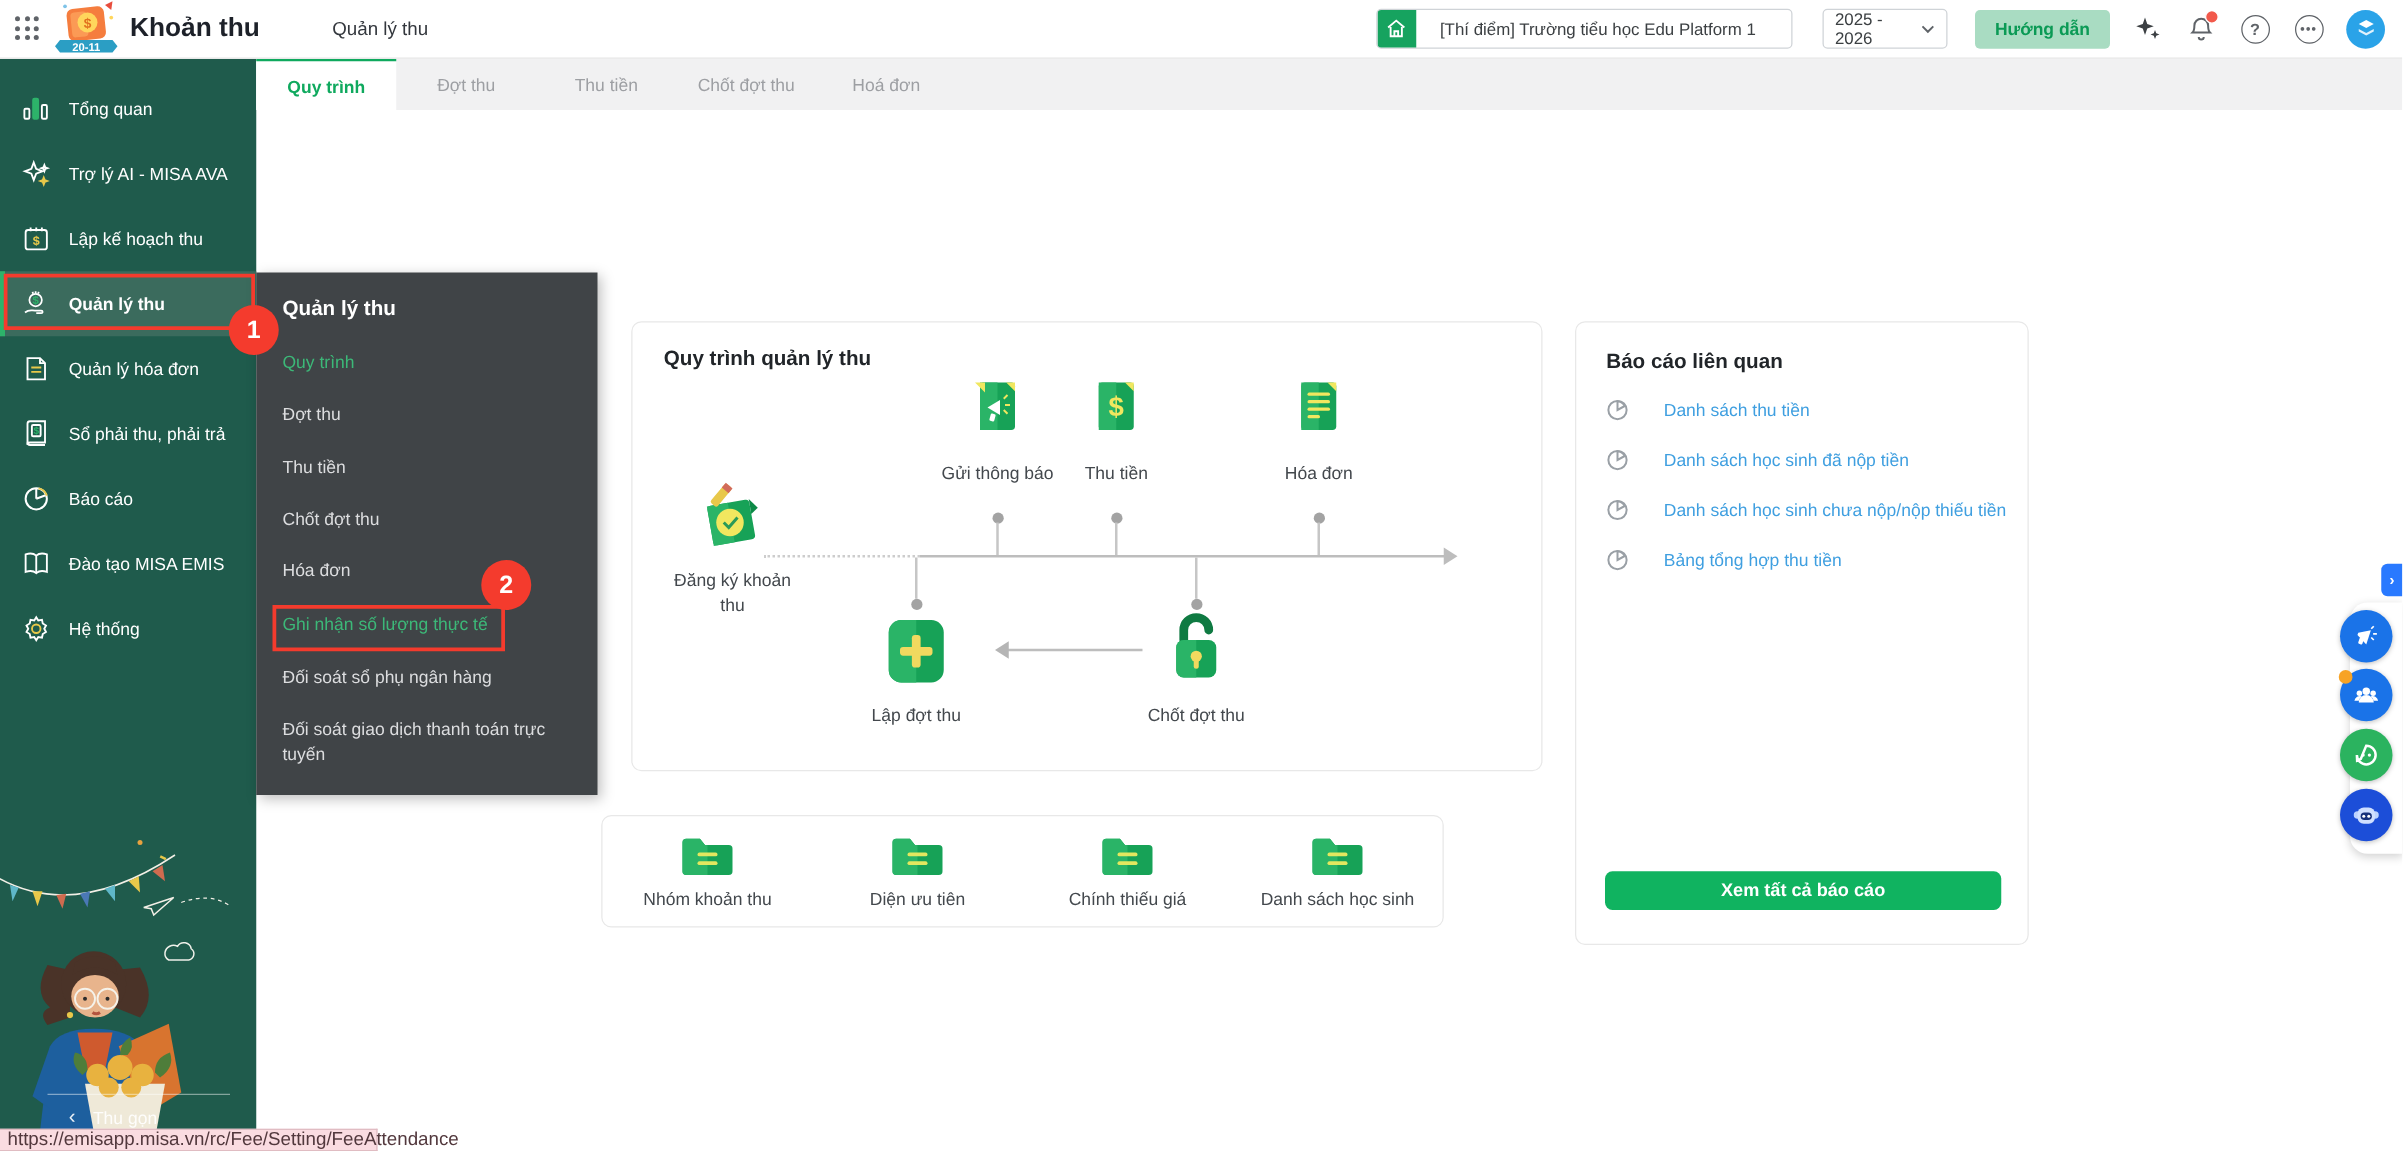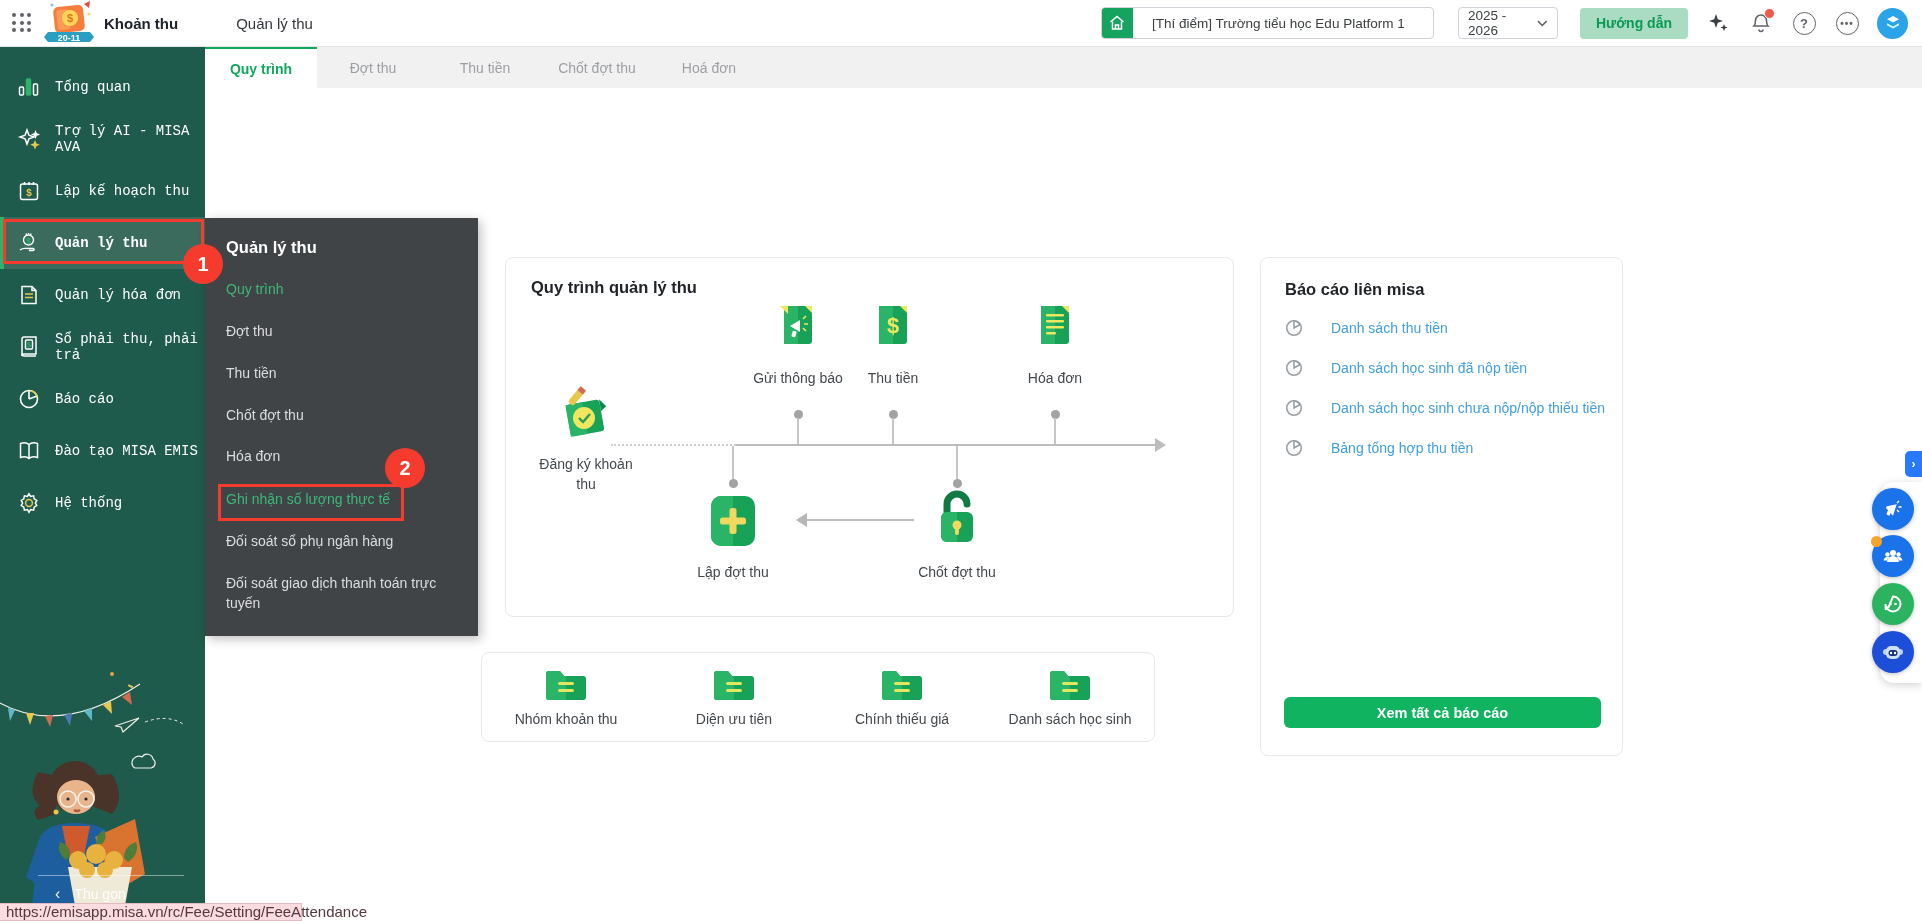--- a/index.html
+++ b/index.html
@@ -6,21 +6,21 @@
   body { font-family:"Liberation Sans", sans-serif; background:#fff; }
   .screen { position:relative; width:1922px; height:921px; overflow:hidden; background:#fff; }
 
   
   .hdr { position:absolute; left:0; top:0; width:1922px; height:47px; background:#fff;
          border-bottom:1px solid #e5e5e5; display:flex; align-items:center; z-index:20; }
   .apps-grid { width:20px; height:20px; margin-left:12px; display:grid;
                grid-template-columns:repeat(3,1fr); gap:3px; cursor:pointer; }
   .apps-grid i { width:4px; height:4px; border-radius:50%; background:#5f6368; }
   .logo { position:relative; width:58px; height:46px; margin-left:8px; flex:0 0 auto; }
-  .app-title { font-size:15px; font-weight:bold; color:#1d2129; margin-left:6px; }
+  .app-title { font-size:21px; font-weight:bold; color:#1d2129; margin-left:6px; }
   .hdr-nav { font-size:15px; color:#33373d; margin-left:58px; cursor:pointer; }
   .hdr-right { margin-left:auto; display:flex; align-items:center; margin-right:14px; }
   .school-box { display:flex; align-items:center; height:32px; border:1px solid #cfd3d7;
                 border-radius:4px; overflow:hidden; width:333px; background:#fff; cursor:pointer; }
   .house-btn { width:31px; height:32px; background:#16a35f; display:flex; align-items:center; justify-content:center; }
   .school-text { font-size:13.5px; color:#3c4043; padding:0 19px; white-space:nowrap; }
   .year-box { display:flex; align-items:center; justify-content:space-between; height:32px; width:100px;
               border:1px solid #cfd3d7; border-radius:4px; margin-left:24px; padding:0 9px;
               font-size:13.5px; color:#3c4043; cursor:pointer; }
   .guide-btn { height:31px; padding:0 16px; margin-left:22px; border:none; border-radius:4px;
@@ -39,21 +39,21 @@
   .tabbar { position:absolute; left:205px; top:47px; width:1717px; height:41px; background:#f1f1f2;
             display:flex; z-index:5; }
   .tab { width:112px; height:41px; display:flex; align-items:center; justify-content:center;
          font-size:14px; color:#9d9fa3; cursor:pointer; }
   .tab.active { background:#fff; color:#0fa95e; font-weight:bold; border-top:2px solid #0fa95e; }
 
   
   .sidebar { position:absolute; left:0; top:47px; width:205px; height:874px; background:#1f5b4c; z-index:4; }
   .side-list { position:absolute; left:0; top:14px; width:100%; }
   .side-item { height:52px; display:flex; align-items:center; padding-left:16px; cursor:pointer;
-               color:#fff; font-size:14px; position:relative;font-family:Liberation Mono, monospace; }
+               color:#fff; font-size:14px; position:relative; }
   .side-item .si-icon { width:26px; height:26px; margin-right:13px; flex:0 0 auto;
                         display:flex; align-items:center; justify-content:center; }
   .side-item.active { background:#3b6b5d; font-weight:bold; }
   .side-item.active::before { content:""; position:absolute; left:0; top:0; width:4px; height:100%; background:#2db36a; }
   .side-illus { position:absolute; left:0; top:575px; width:205px; height:300px; pointer-events:none; }
   .collapse-divider { position:absolute; left:38px; top:828px; width:146px; height:1px; background:rgba(255,255,255,.45); }
   .collapse-row { position:absolute; left:55px; top:838px; color:rgba(255,255,255,.9); font-size:14px;
                   display:flex; align-items:center; cursor:pointer; }
   .collapse-row .chev { font-size:16px; margin-right:14px; }
 
@@ -493,21 +493,21 @@
         <path d="M3 7 a3 3 0 0 1 3 -3 h11 l4 5 h19 a3 3 0 0 1 3 3 v18 a3 3 0 0 1 -3 3 H6 a3 3 0 0 1 -3 -3 z" fill="#17a257"></path>
         <path d="M3 7 a3 3 0 0 1 3 -3 h11 l4 5 h2 v24 H6 a3 3 0 0 1 -3 -3 z" fill="#2ab467"></path>
         <rect x="15" y="15" width="16" height="3" rx="1.5" fill="#e3e75f"></rect>
           <rect x="15" y="22" width="16" height="3" rx="1.5" fill="#e3e75f"></rect>
       </svg>
       <span>Danh sách học sinh</span>
     </div>
   </div>
 
   <div class="card rep">
-    <div class="card-title">Báo cáo liên misa</div>
+    <div class="card-title">Báo cáo liên quan</div>
     <div class="rep-link" style="top:61px;">
       <svg width="18" height="18" viewBox="0 0 18 18">
         <circle cx="9" cy="9" r="7.3" fill="none" stroke="#9aa0a6" stroke-width="1.6"></circle>
         <path d="M9 9 V2 A7 7 0 0 1 14.8 5.8 z" fill="none" stroke="#9aa0a6" stroke-width="1.6"></path>
       </svg>
       <span>Danh sách thu tiền</span>
     </div>
     <div class="rep-link" style="top:101px;">
       <svg width="18" height="18" viewBox="0 0 18 18">
         <circle cx="9" cy="9" r="7.3" fill="none" stroke="#9aa0a6" stroke-width="1.6"></circle>

